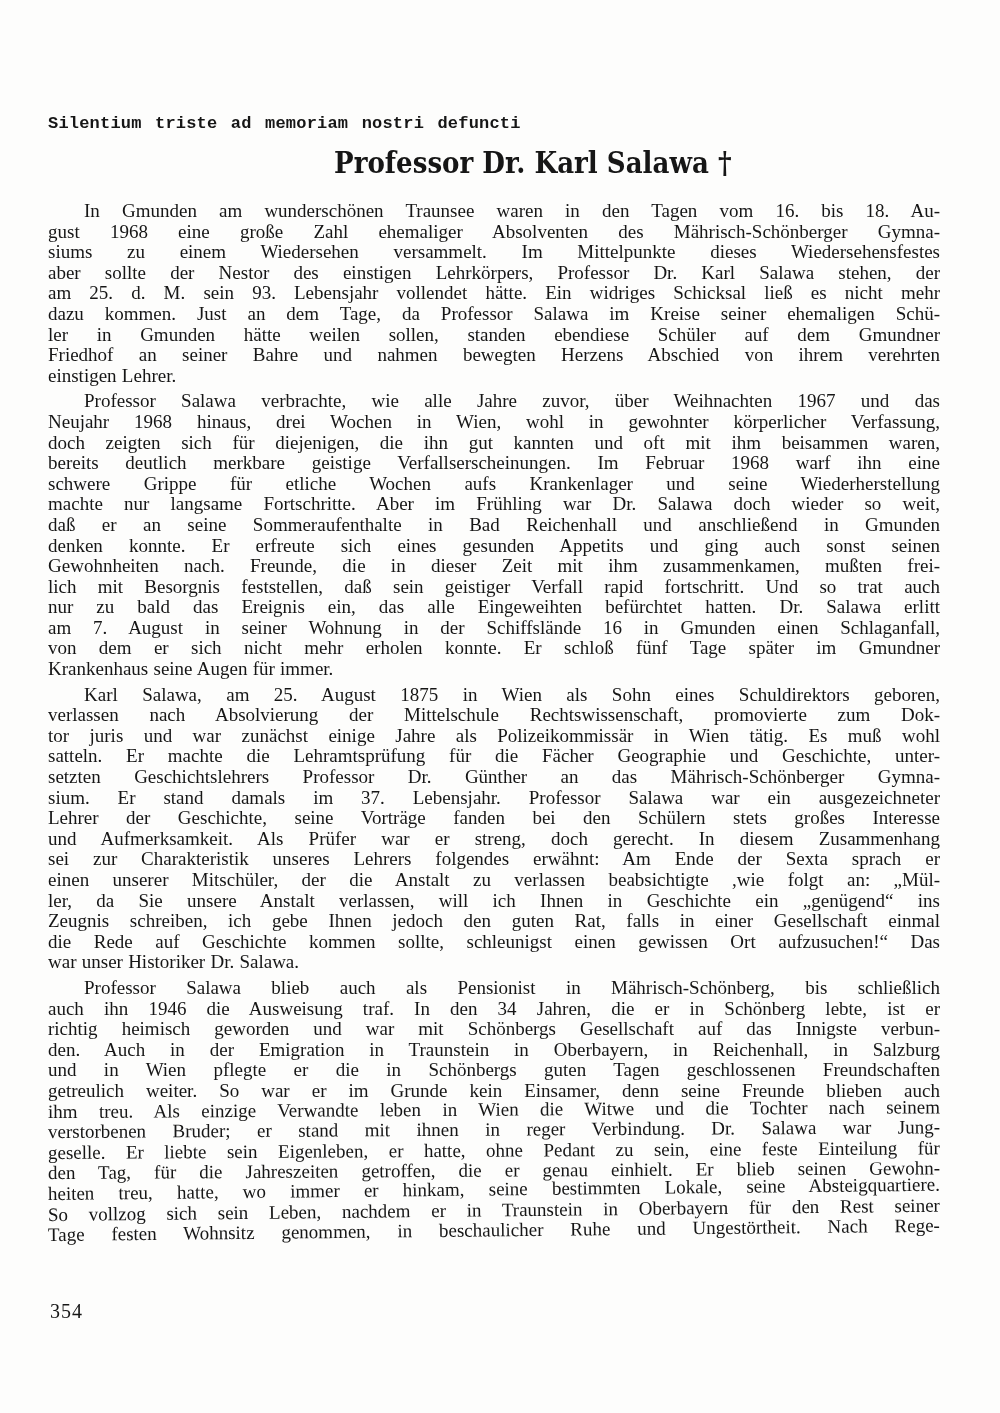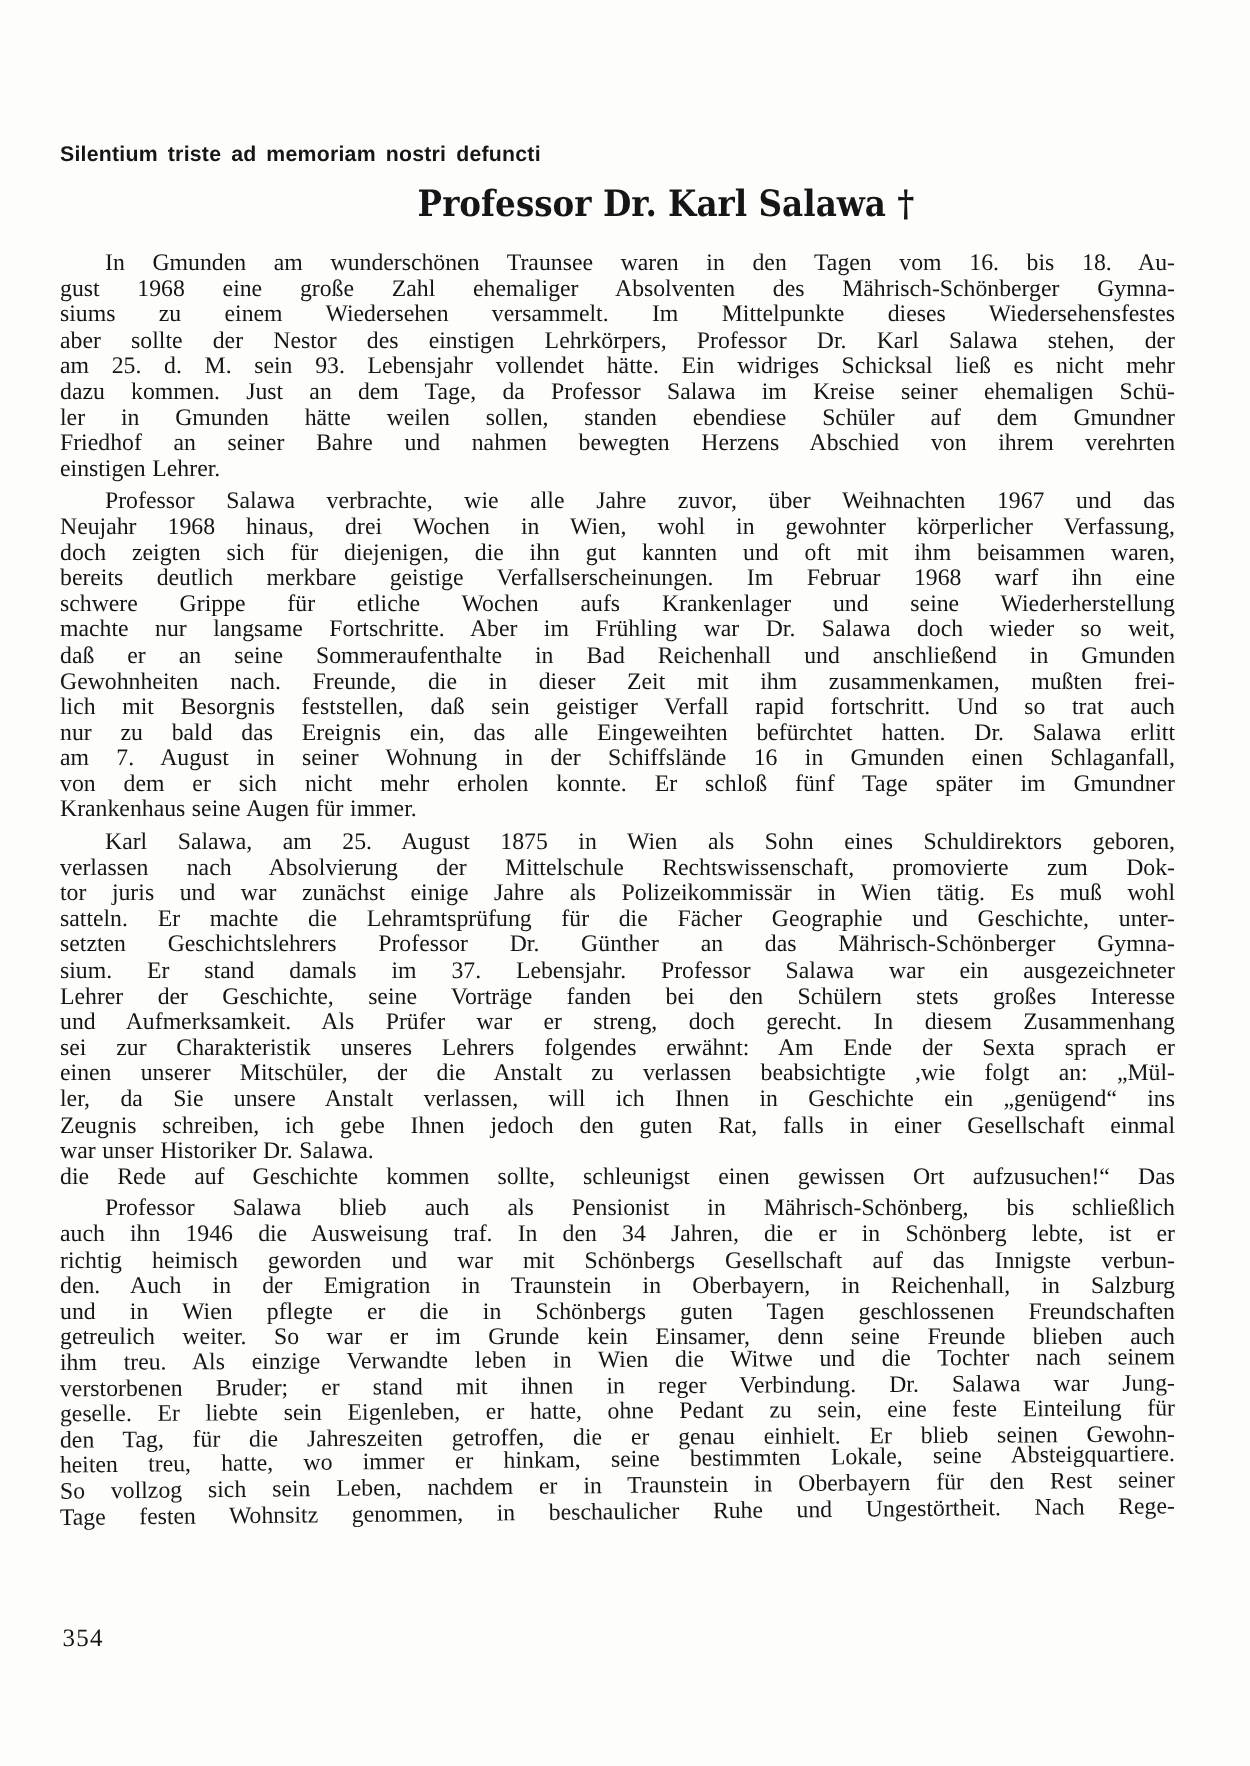--- a/index.html
+++ b/index.html
@@ -13,21 +13,21 @@
     height:1413px;
     margin:0 auto;
     background:var(--paper,#fdfdfc);
     color:var(--ink,#1a1a1a);
     overflow:hidden;
   }
   .kicker{
     position:absolute;
     left:48px; top:114px;
     width:904px;
-    font-family:Liberation Sans, sans-serif;
+    font-family:Liberation Mono, monospace;
     font-weight:bold;
     font-size:17px;
     letter-spacing:.2px;
     word-spacing:3px;
   }
   .title{
     position:absolute;
     left:0; top:146px;
     width:1000px;
     text-align:center;
@@ -94,42 +94,43 @@
         <div class="line endline">einstigen Lehrer.</div>
       </div>
       <div class="para">
         <div class="line first">Professor Salawa verbrachte, wie alle Jahre zuvor, über Weihnachten 1967 und das</div>
         <div class="line">Neujahr 1968 hinaus, drei Wochen in Wien, wohl in gewohnter körperlicher Verfassung,</div>
         <div class="line">doch zeigten sich für diejenigen, die ihn gut kannten und oft mit ihm beisammen waren,</div>
         <div class="line">bereits deutlich merkbare geistige Verfallserscheinungen. Im Februar 1968 warf ihn eine</div>
         <div class="line">schwere Grippe für etliche Wochen aufs Krankenlager und seine Wiederherstellung</div>
         <div class="line">machte nur langsame Fortschritte. Aber im Frühling war Dr. Salawa doch wieder so weit,</div>
         <div class="line">daß er an seine Sommeraufenthalte in Bad Reichenhall und anschließend in Gmunden</div>
+        <div class="line">denken konnte. Er erfreute sich eines gesunden Appetits und ging auch sonst seinen</div>
         <div class="line">Gewohnheiten nach. Freunde, die in dieser Zeit mit ihm zusammenkamen, mußten frei-</div>
         <div class="line">lich mit Besorgnis feststellen, daß sein geistiger Verfall rapid fortschritt. Und so trat auch</div>
         <div class="line">nur zu bald das Ereignis ein, das alle Eingeweihten befürchtet hatten. Dr. Salawa erlitt</div>
         <div class="line">am 7. August in seiner Wohnung in der Schiffslände 16 in Gmunden einen Schlaganfall,</div>
         <div class="line">von dem er sich nicht mehr erholen konnte. Er schloß fünf Tage später im Gmundner</div>
         <div class="line endline">Krankenhaus seine Augen für immer.</div>
       </div>
       <div class="para">
         <div class="line first">Karl Salawa, am 25. August 1875 in Wien als Sohn eines Schuldirektors geboren,</div>
         <div class="line">verlassen nach Absolvierung der Mittelschule Rechtswissenschaft, promovierte zum Dok-</div>
         <div class="line">tor juris und war zunächst einige Jahre als Polizeikommissär in Wien tätig. Es muß wohl</div>
         <div class="line">satteln. Er machte die Lehramtsprüfung für die Fächer Geographie und Geschichte, unter-</div>
         <div class="line">setzten Geschichtslehrers Professor Dr. Günther an das Mährisch-Schönberger Gymna-</div>
         <div class="line">sium. Er stand damals im 37. Lebensjahr. Professor Salawa war ein ausgezeichneter</div>
         <div class="line">Lehrer der Geschichte, seine Vorträge fanden bei den Schülern stets großes Interesse</div>
         <div class="line">und Aufmerksamkeit. Als Prüfer war er streng, doch gerecht. In diesem Zusammenhang</div>
         <div class="line">sei zur Charakteristik unseres Lehrers folgendes erwähnt: Am Ende der Sexta sprach er</div>
         <div class="line">einen unserer Mitschüler, der die Anstalt zu verlassen beabsichtigte ,wie folgt an: „Mül-</div>
         <div class="line">ler, da Sie unsere Anstalt verlassen, will ich Ihnen in Geschichte ein „genügend“ ins</div>
         <div class="line">Zeugnis schreiben, ich gebe Ihnen jedoch den guten Rat, falls in einer Gesellschaft einmal</div>
+        <div class="line">die Rede auf Geschichte kommen sollte, schleunigst einen gewissen Ort aufzusuchen!“ Das</div>
         <div class="line endline">war unser Historiker Dr. Salawa.</div>
-        <div class="line">die Rede auf Geschichte kommen sollte, schleunigst einen gewissen Ort aufzusuchen!“ Das</div>
       </div>
       <div class="para">
         <div class="line first">Professor Salawa blieb auch als Pensionist in Mährisch-Schönberg, bis schließlich</div>
         <div class="line">auch ihn 1946 die Ausweisung traf. In den 34 Jahren, die er in Schönberg lebte, ist er</div>
         <div class="line">richtig heimisch geworden und war mit Schönbergs Gesellschaft auf das Innigste verbun-</div>
         <div class="line">den. Auch in der Emigration in Traunstein in Oberbayern, in Reichenhall, in Salzburg</div>
         <div class="line">und in Wien pflegte er die in Schönbergs guten Tagen geschlossenen Freundschaften</div>
         <div class="line">getreulich weiter. So war er im Grunde kein Einsamer, denn seine Freunde blieben auch</div>
         <div class="line">ihm treu. Als einzige Verwandte leben in Wien die Witwe und die Tochter nach seinem</div>
         <div class="line">verstorbenen Bruder; er stand mit ihnen in reger Verbindung. Dr. Salawa war Jung-</div>

